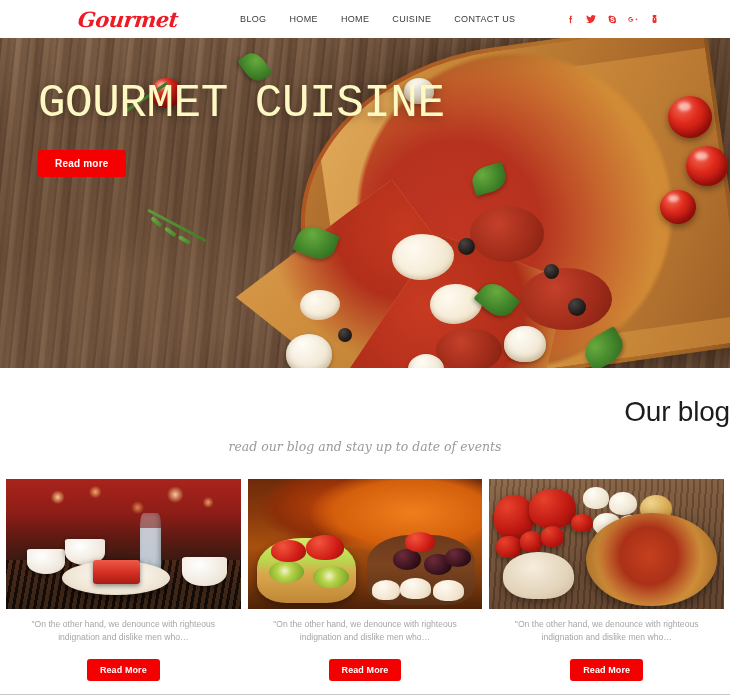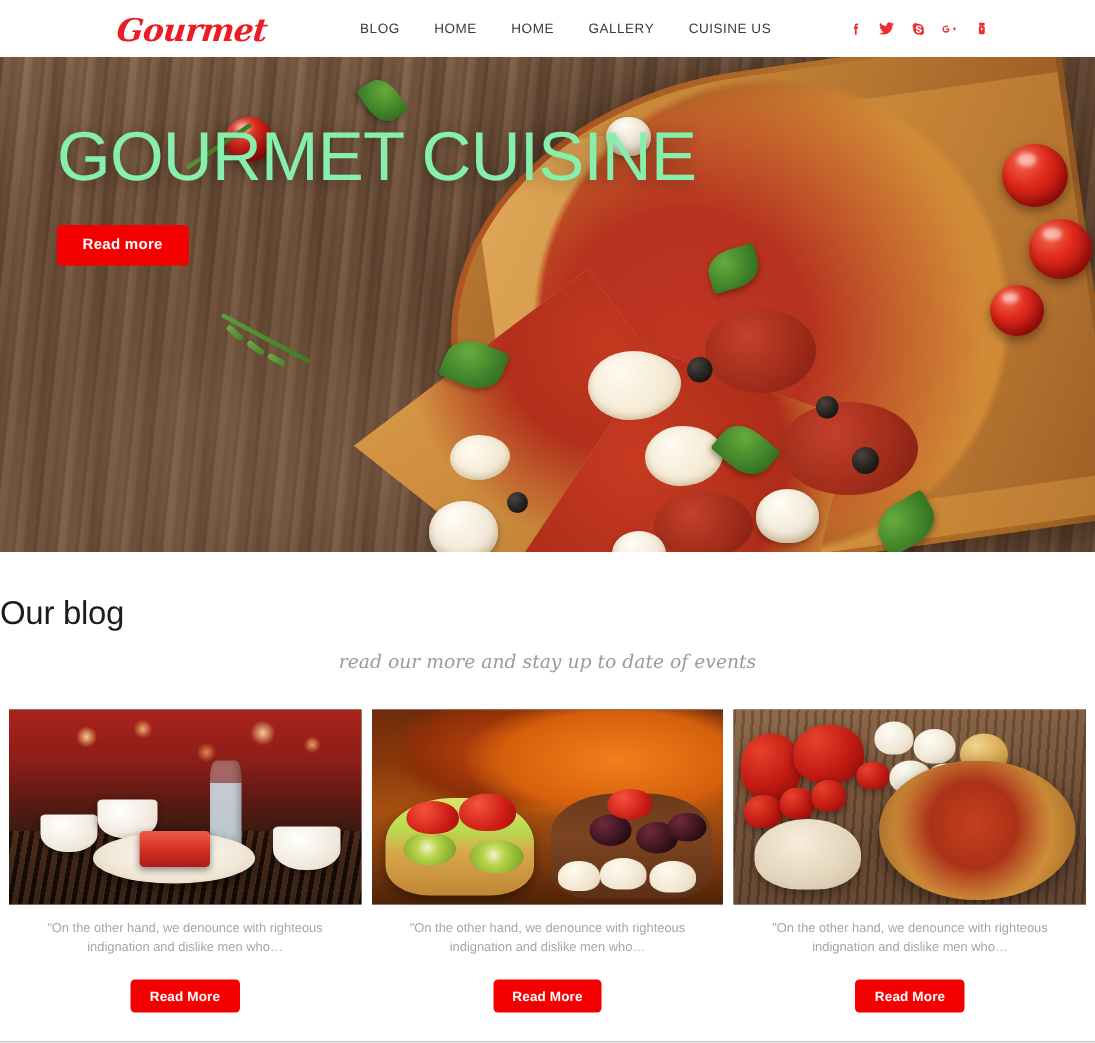--- a/index.html
+++ b/index.html
@@ -225,25 +225,25 @@
 
   
   .hero-content {
     position: absolute;
     left: 38px;
     top: 42px;
     z-index: 6;
   }
 
   .hero-title {
-    font-family: Liberation Sans, sans-serif;
+    font-family: Liberation Mono, monospace;
     font-weight: 400;
     font-size: 46px;
     line-height: 1.05;
-    color: #86efac;
+    color: #fef9c3;
     letter-spacing: -0.5px;
     text-shadow: 0 2px 10px rgba(0,0,0,0.35);
     white-space: nowrap;
   }
 
   .hero-subtitle {
     margin-top: 18px;
     font-family: "DejaVu Serif", serif;
     font-style: italic;
     font-size: 14px;
@@ -272,24 +272,24 @@
     letter-spacing: 0.2px;
   }
 
   
   .blog-section {
     background: #ffffff;
     padding-top: 28px;
   }
 
   .section-title {
-    text-align: left;
+    text-align: right;
     font-family: "Liberation Sans", sans-serif;
     font-weight: 400;
-    font-size: 22px;
+    font-size: 28px;
     color: #1c1c1c;
     letter-spacing: -0.2px;
   }
 
   .section-subtitle {
     text-align: center;
     margin-top: 11px;
     font-family: "DejaVu Serif", serif;
     font-style: italic;
     font-size: 12.5px;
@@ -515,22 +515,22 @@
 </head>
 <body>
 
 <header class="site-header">
   <div class="logo">Gourmet</div>
 
   <nav class="main-nav">
     <a class="nav-link" href="#">BLOG</a>
     <a class="nav-link" href="#">HOME</a>
     <a class="nav-link" href="#">HOME</a>
-    <a class="nav-link" href="#">GALLERY</a>
-    <a class="nav-link" href="#">CUISINE US</a>
+    <a class="nav-link" href="#">CUISINE</a>
+    <a class="nav-link" href="#">CONTACT US</a>
   </nav>
 
   <div class="social-bar">
     <a class="social-icon" href="#">
       <svg viewBox="0 0 24 24" width="11" height="11" fill="currentColor">
           <path d="M15.5 8.5h-2.2V7c0-.6.4-.8.7-.8h1.4V3.6h-2c-2.2 0-2.7 1.6-2.7 2.7v2.2H9.3v2.8h1.4V20h2.6v-8.7h1.9l.3-2.8z"></path>
         </svg>
     </a>
     <a class="social-icon" href="#">
       <svg viewBox="0 0 24 24" width="12" height="12" fill="currentColor">
@@ -603,21 +603,21 @@
   <div class="sprig" style="left:120px;top:58px;width:52px;height:3px;transform:rotate(-34deg);"></div>
 
   <div class="hero-content">
     <h1 class="hero-title">GOURMET CUISINE</h1>
     <button class="btn-red hero-btn">Read more</button>
   </div>
 </section>
 
 <section class="blog-section">
   <h2 class="section-title">Our blog</h2>
-  <p class="section-subtitle">read our more and stay up to date of events</p>
+  <p class="section-subtitle">read our blog and stay up to date of events</p>
 
   <div class="cards-row">
 
     <article class="blog-card">
       <div class="card-thumb">
         <div class="thumb-interior"></div>
         <div class="bottle"></div>
         <div class="cup" style="left:9%;top:54%;width:16%;height:19%;"></div>
         <div class="cup" style="left:25%;top:46%;width:17%;height:20%;"></div>
         <div class="cup" style="left:75%;top:60%;width:19%;height:22%;"></div>

